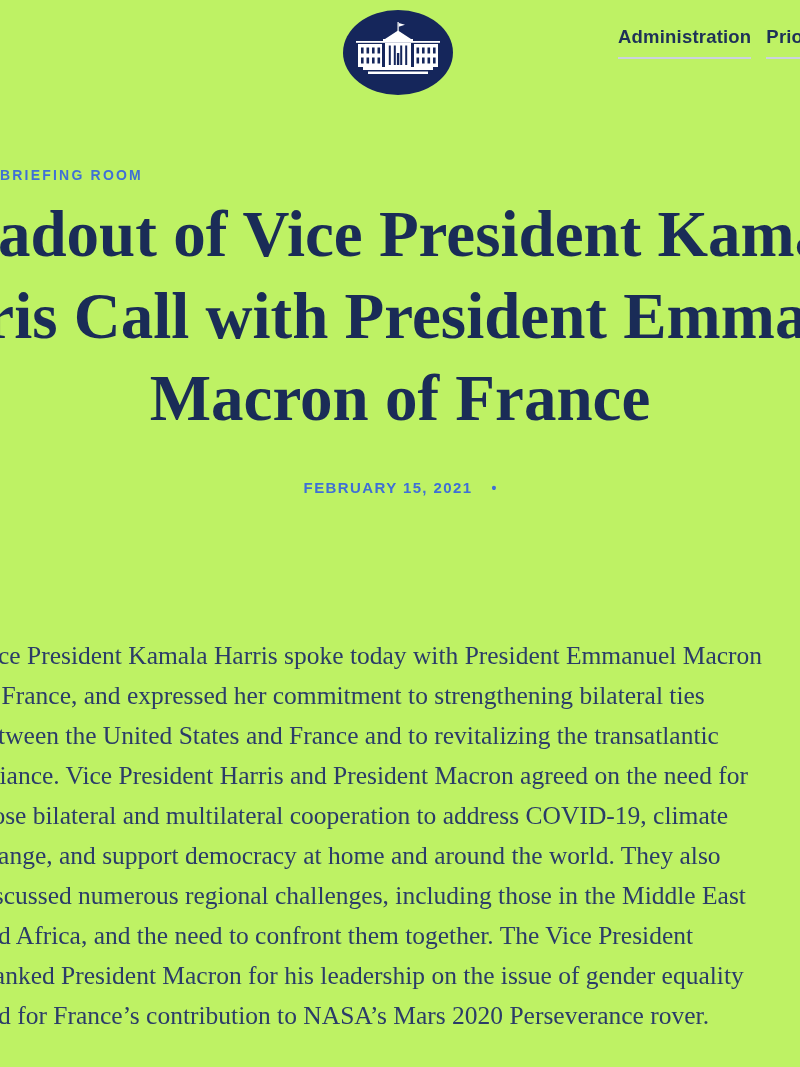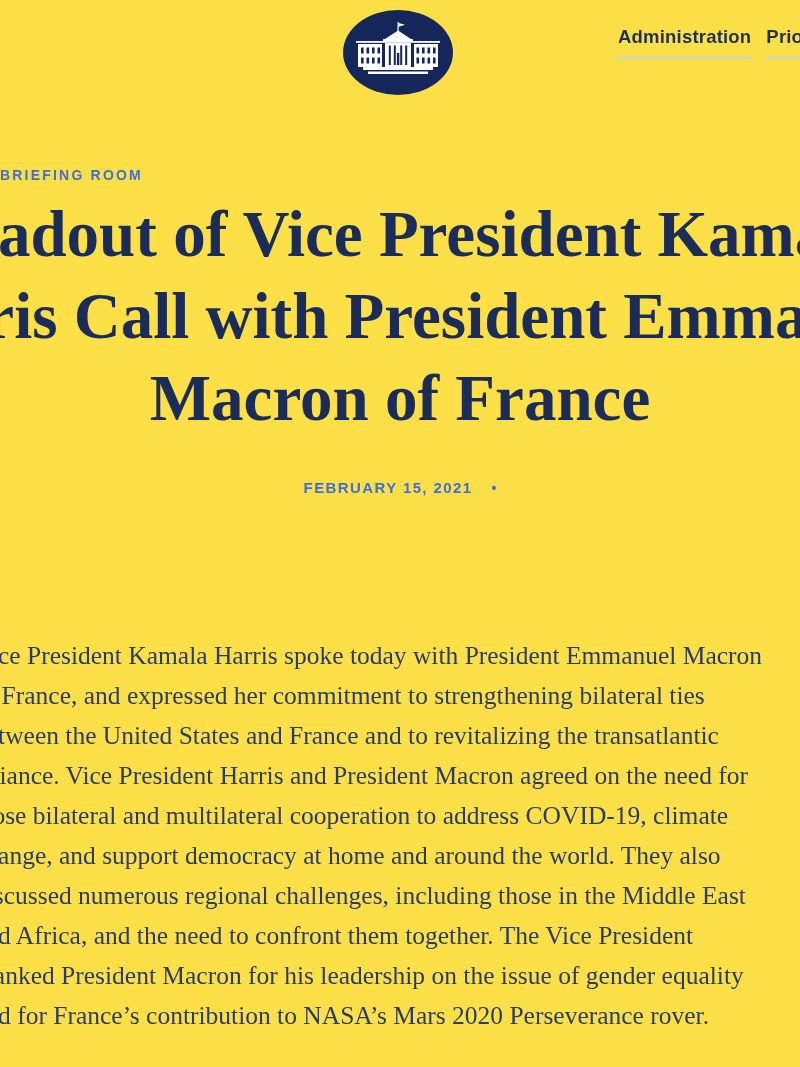--- a/index.html
+++ b/index.html
@@ -5,21 +5,21 @@
   html, body {
     margin: 0;
     padding: 0;
     background: #ffffff;
   }
   .viewport {
     position: relative;
     width: 800px;
     height: 1067px;
     overflow: hidden;
-    background: #fde047;
+    background: #bef264;
     font-family: "Liberation Sans", sans-serif;
   }
 
   
   .logo {
     position: absolute;
     left: 343px;
     top: 10px;
     width: 110px;
     height: 85px;

